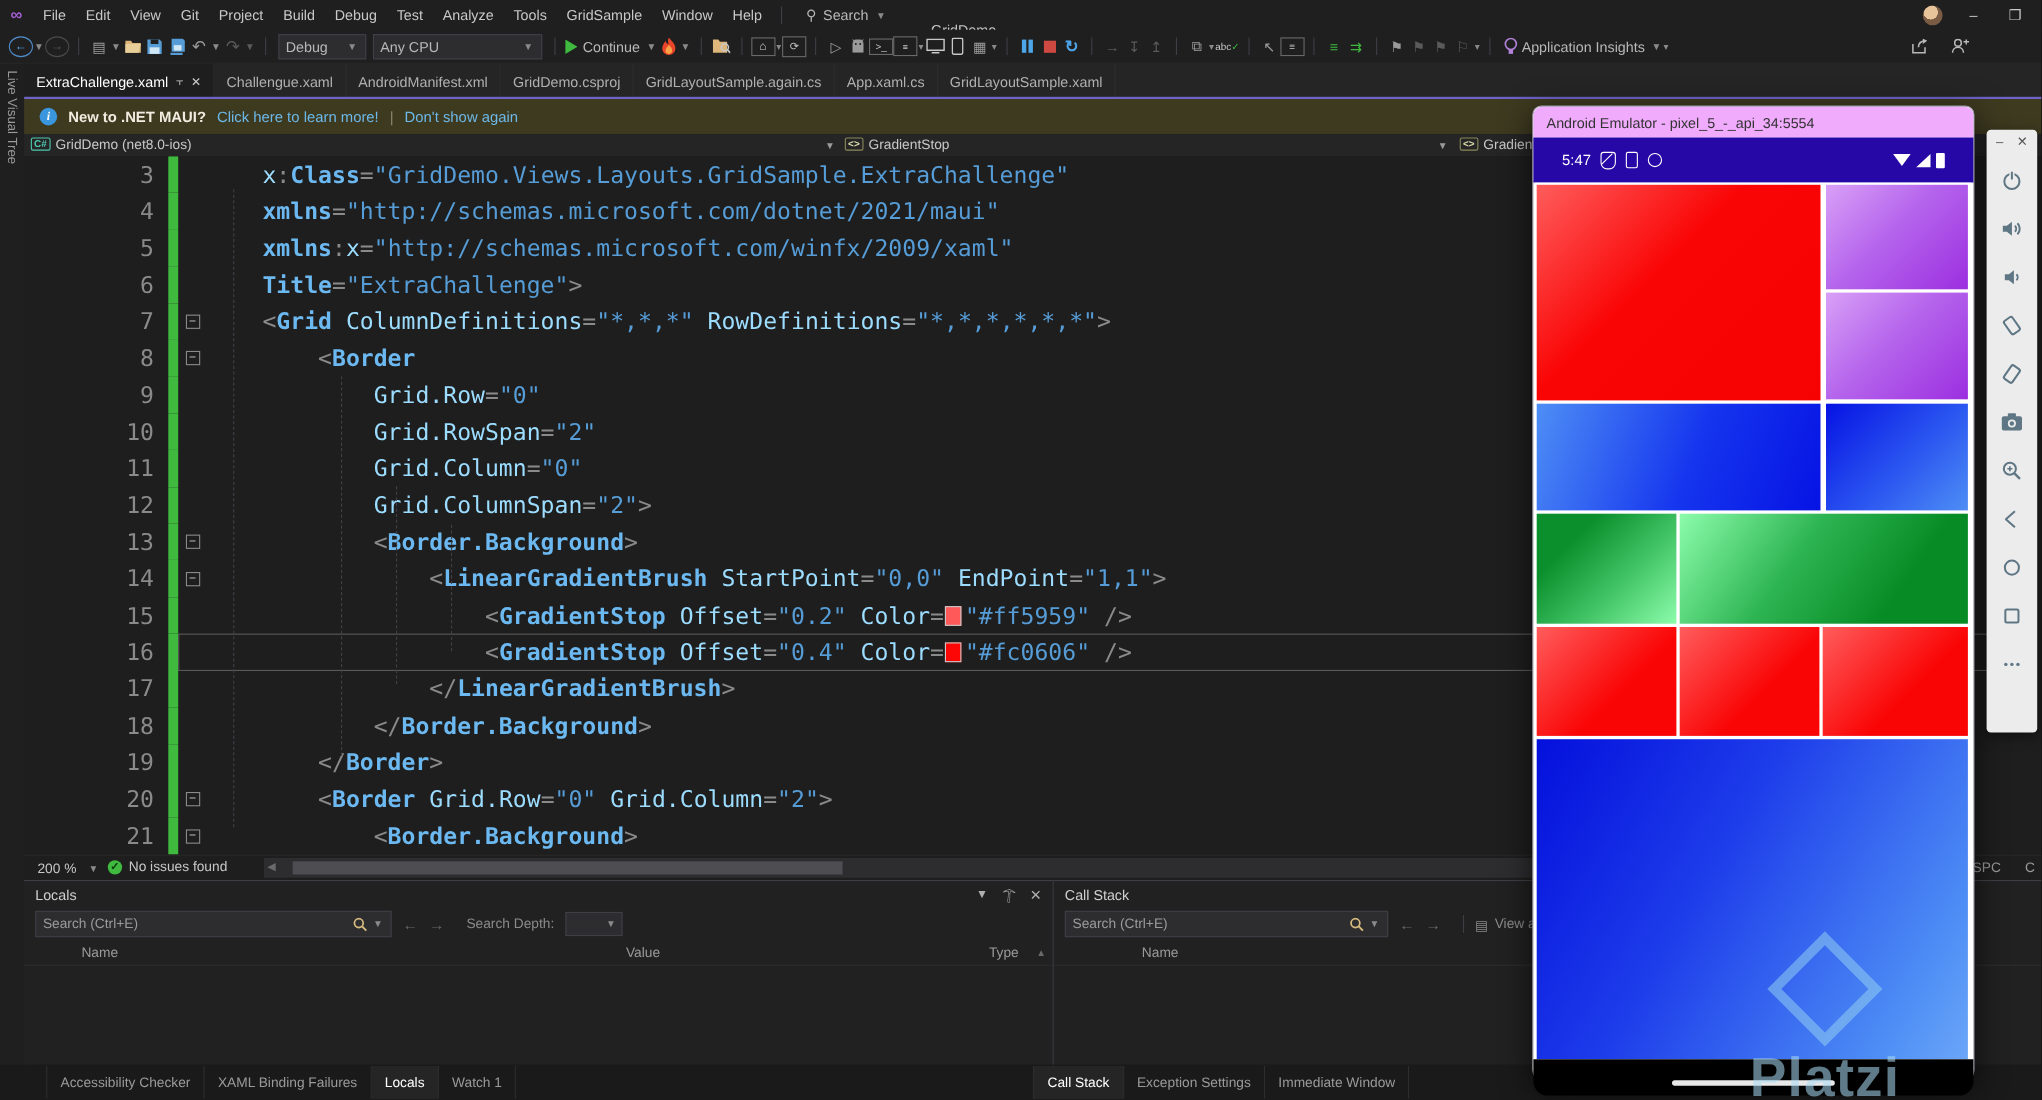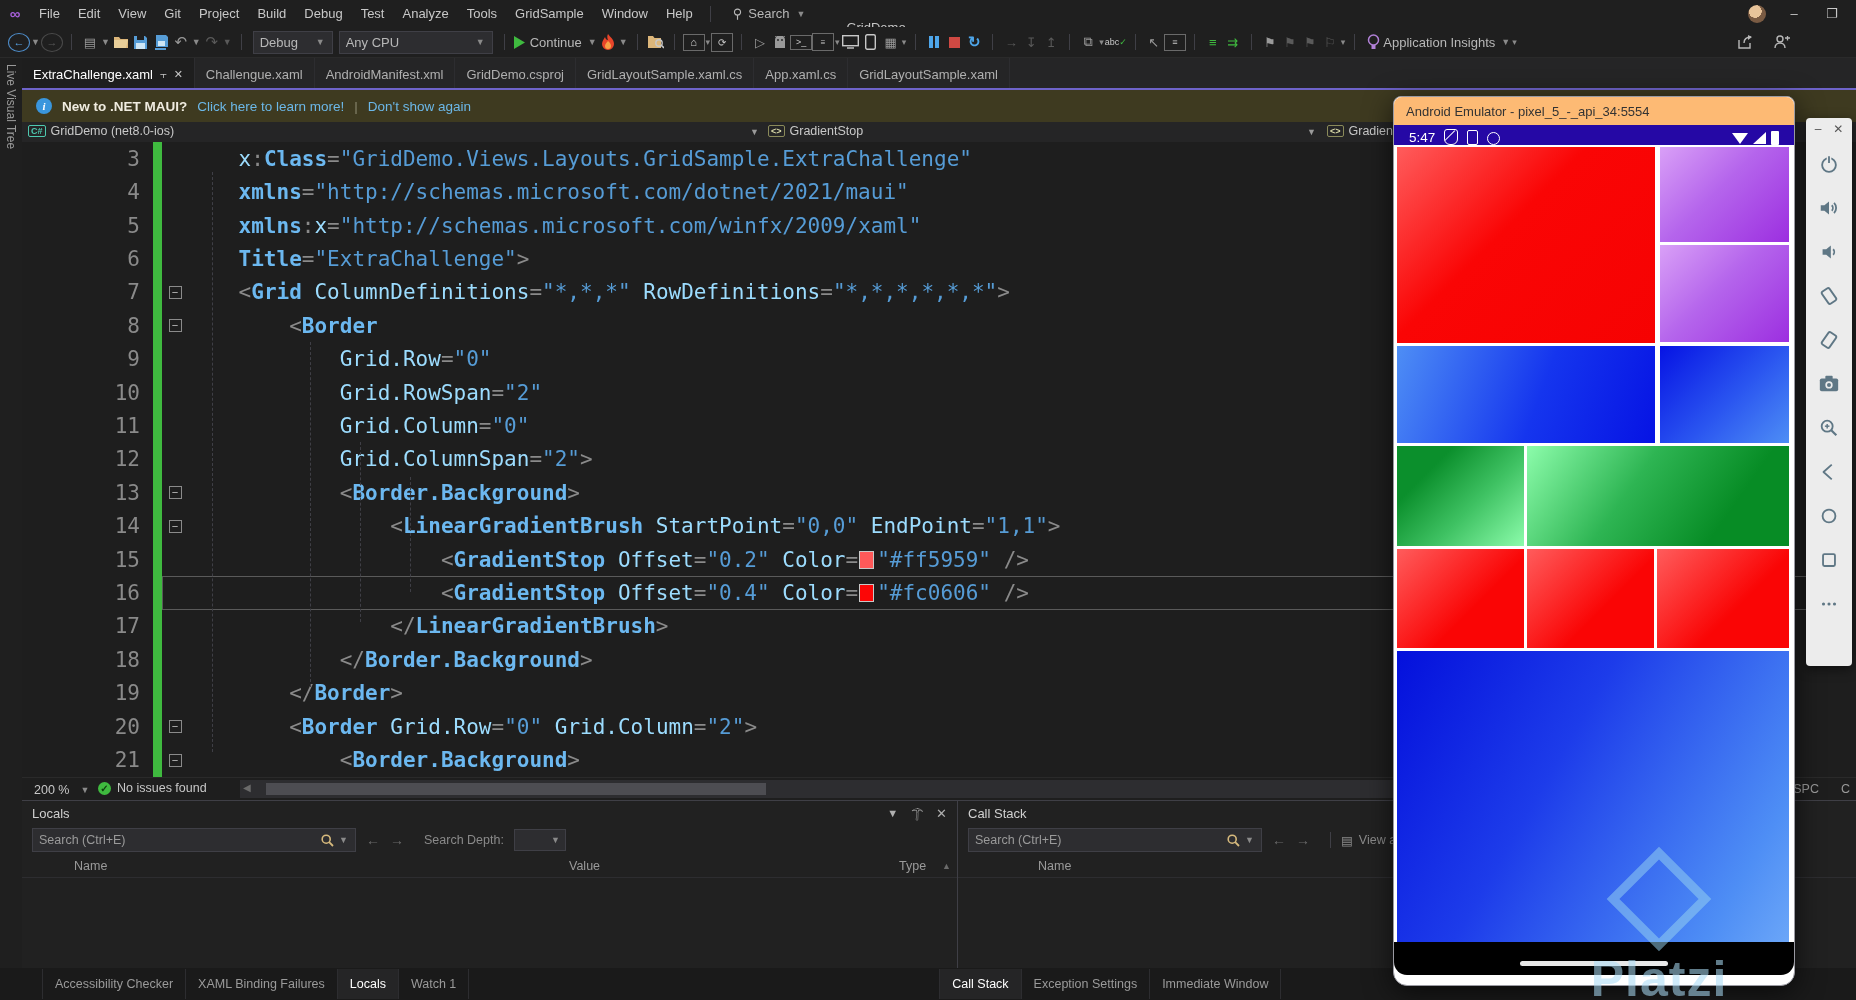--- a/index.html
+++ b/index.html
@@ -76,22 +76,22 @@
   .mini-combo{width:46px;height:20px;background:#2d2d30;border:1px solid #3f3f46;display:flex;align-items:center;justify-content:flex-end;padding-right:4px;}
   .col-hdr{height:22px;display:flex;font-size:12.5px;color:#9a9a9a;border-bottom:1px solid #2d2d30;align-items:center;}
   .vsep{width:1px;height:16px;background:#3f3f46;}
   
   #bottomtabs{left:0;top:968px;width:1856px;height:32px;background:#1a1a1a;display:flex;align-items:center;font-size:12.5px;color:#9a9a9a;}
   .btab{padding:0 12px;line-height:30px;border-right:1px solid #2d2d30;}
   .btab:first-child{border-left:1px solid #2d2d30;}
   .btab.active{color:#ffffff;background:#252526;}
   
   #emu-window{left:1393px;top:96px;width:402px;height:890px;background:#ffffff;border-radius:8px 8px 14px 14px;box-shadow:0 6px 28px rgba(0,0,0,0.65);border:1px solid #9a9aa2;box-sizing:border-box;}
-  #emu-titlebar{height:28px;display:flex;align-items:center;padding:0 12px;font-size:13px;color:#333;border-radius:8px 8px 0 0;background:#fdba74;}
-  #emu-statusbar{height:20px;background:#2508a5;display:flex;align-items:flex-end;color:#fff;font-size:13.5px;padding:0 15px;gap:9px;}
+  #emu-titlebar{height:28px;display:flex;align-items:center;padding:0 12px;font-size:13px;color:#333;border-radius:8px 8px 0 0;background:#f0abfc;}
+  #emu-statusbar{height:41px;background:#2508a5;display:flex;align-items:center;color:#fff;font-size:13.5px;padding:0 26px;gap:9px;}
   #emu-status-right{margin-left:auto;display:flex;align-items:center;gap:5px;}
   #emu-screen{position:relative;width:398px;height:797px;background:#ffffff;margin:0 1px;overflow:hidden;}
   .emu-cell{position:absolute;}
   #emu-nav{height:33px;background:#000;border-radius:0 0 13px 13px;position:relative;}
   #emu-nav-pill{position:absolute;left:50%;bottom:9px;transform:translateX(-50%);width:148px;height:5px;border-radius:3px;background:#e8e8e8;}
   .sb-shield{width:12px;height:14px;border:1.4px solid #fff;border-radius:3px 3px 6px 6px;position:relative;}
   .sb-shield::after{content:"";position:absolute;left:-2px;top:5px;width:14px;height:1.4px;background:#fff;transform:rotate(-45deg);}
   .sb-batt{width:9px;height:13px;border:1.4px solid #fff;border-radius:2px;}
   .sb-face{width:13px;height:13px;border:1.4px solid #fff;border-radius:50%;box-sizing:border-box;}
   .sb-wifi{width:0;height:0;border-left:8px solid transparent;border-right:8px solid transparent;border-top:11px solid #fff;}
@@ -312,21 +312,21 @@
       <div class="doc-tab">
         <span>Challengue.xaml</span>
       </div>
       <div class="doc-tab">
         <span>AndroidManifest.xml</span>
       </div>
       <div class="doc-tab">
         <span>GridDemo.csproj</span>
       </div>
       <div class="doc-tab">
-        <span>GridLayoutSample.xaml.cs</span>
+        <span>GridLayoutSample.again.cs</span>
       </div>
       <div class="doc-tab">
         <span>App.xaml.cs</span>
       </div>
       <div class="doc-tab">
         <span>GridLayoutSample.xaml</span>
       </div>
     </div>
   <div id="tab-underline" class="abs"></div>
 

